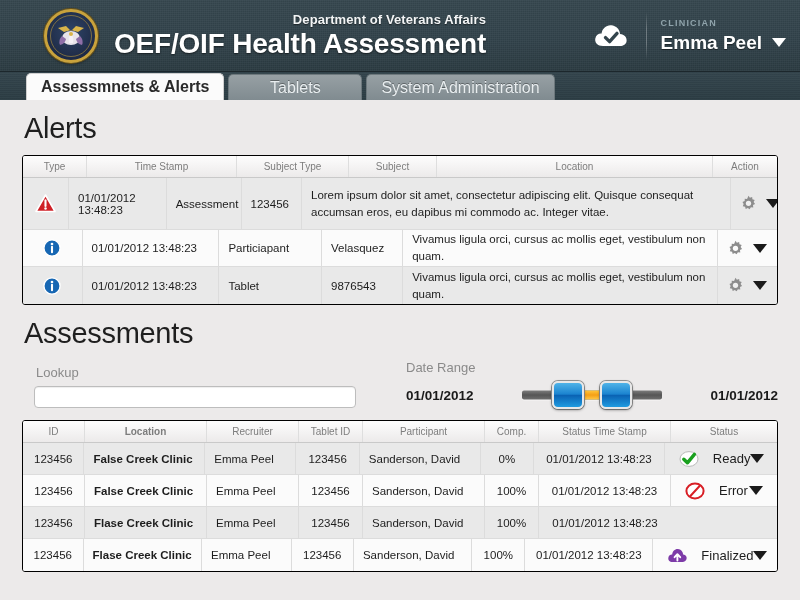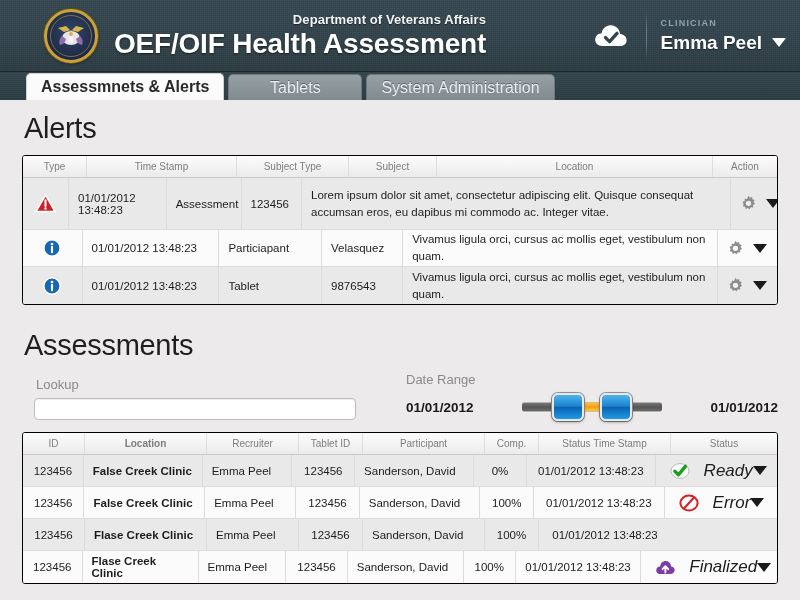--- a/index.html
+++ b/index.html
@@ -156,21 +156,21 @@
   
   .content { padding: 0 22px; }
 
   .section-title {
     font-size: 29px;
     font-weight: normal;
     color: #1f1f1f;
     letter-spacing: -0.3px;
     margin: 12px 0 10px 2px;
   }
-  .section-title.assessments { margin-top: 24px; margin-bottom: 4px; }
+  .section-title.assessments { margin-top: 12px; margin-bottom: 4px; }
 
   
   .tbl {
     width: 756px;
     border: 1px solid #000000;
     border-radius: 3px;
     background: #f3f3f3;
     overflow: hidden;
     box-shadow: 0 1px 0 rgba(255,255,255,0.8) inset;
   }
@@ -307,21 +307,21 @@
   .a-comp  { width: 54px; }
   .a-sts   { width: 132px; }
   .a-stat  { flex: 1 1 auto; }
 
   .arow { height: 32px; }
   .status-cell {
     display: flex; align-items: center; width: 100%;
     padding-left: 14px;
   }
   .status-ico { width: 20px; height: 20px; flex: 0 0 auto; }
-  .status-label { margin-left: 14px; font-size: 17px; color: #1d1d1d; font-style: italic; }
+  .status-label { margin-left: 14px; font-size: 13px; color: #1d1d1d; }
   .status-caret { margin-left: auto; margin-right: 14px; }
 </style>
 </head>
 <body>
 
 <div id="app">
 
   <div class="header">
 
     <div class="va-seal">

